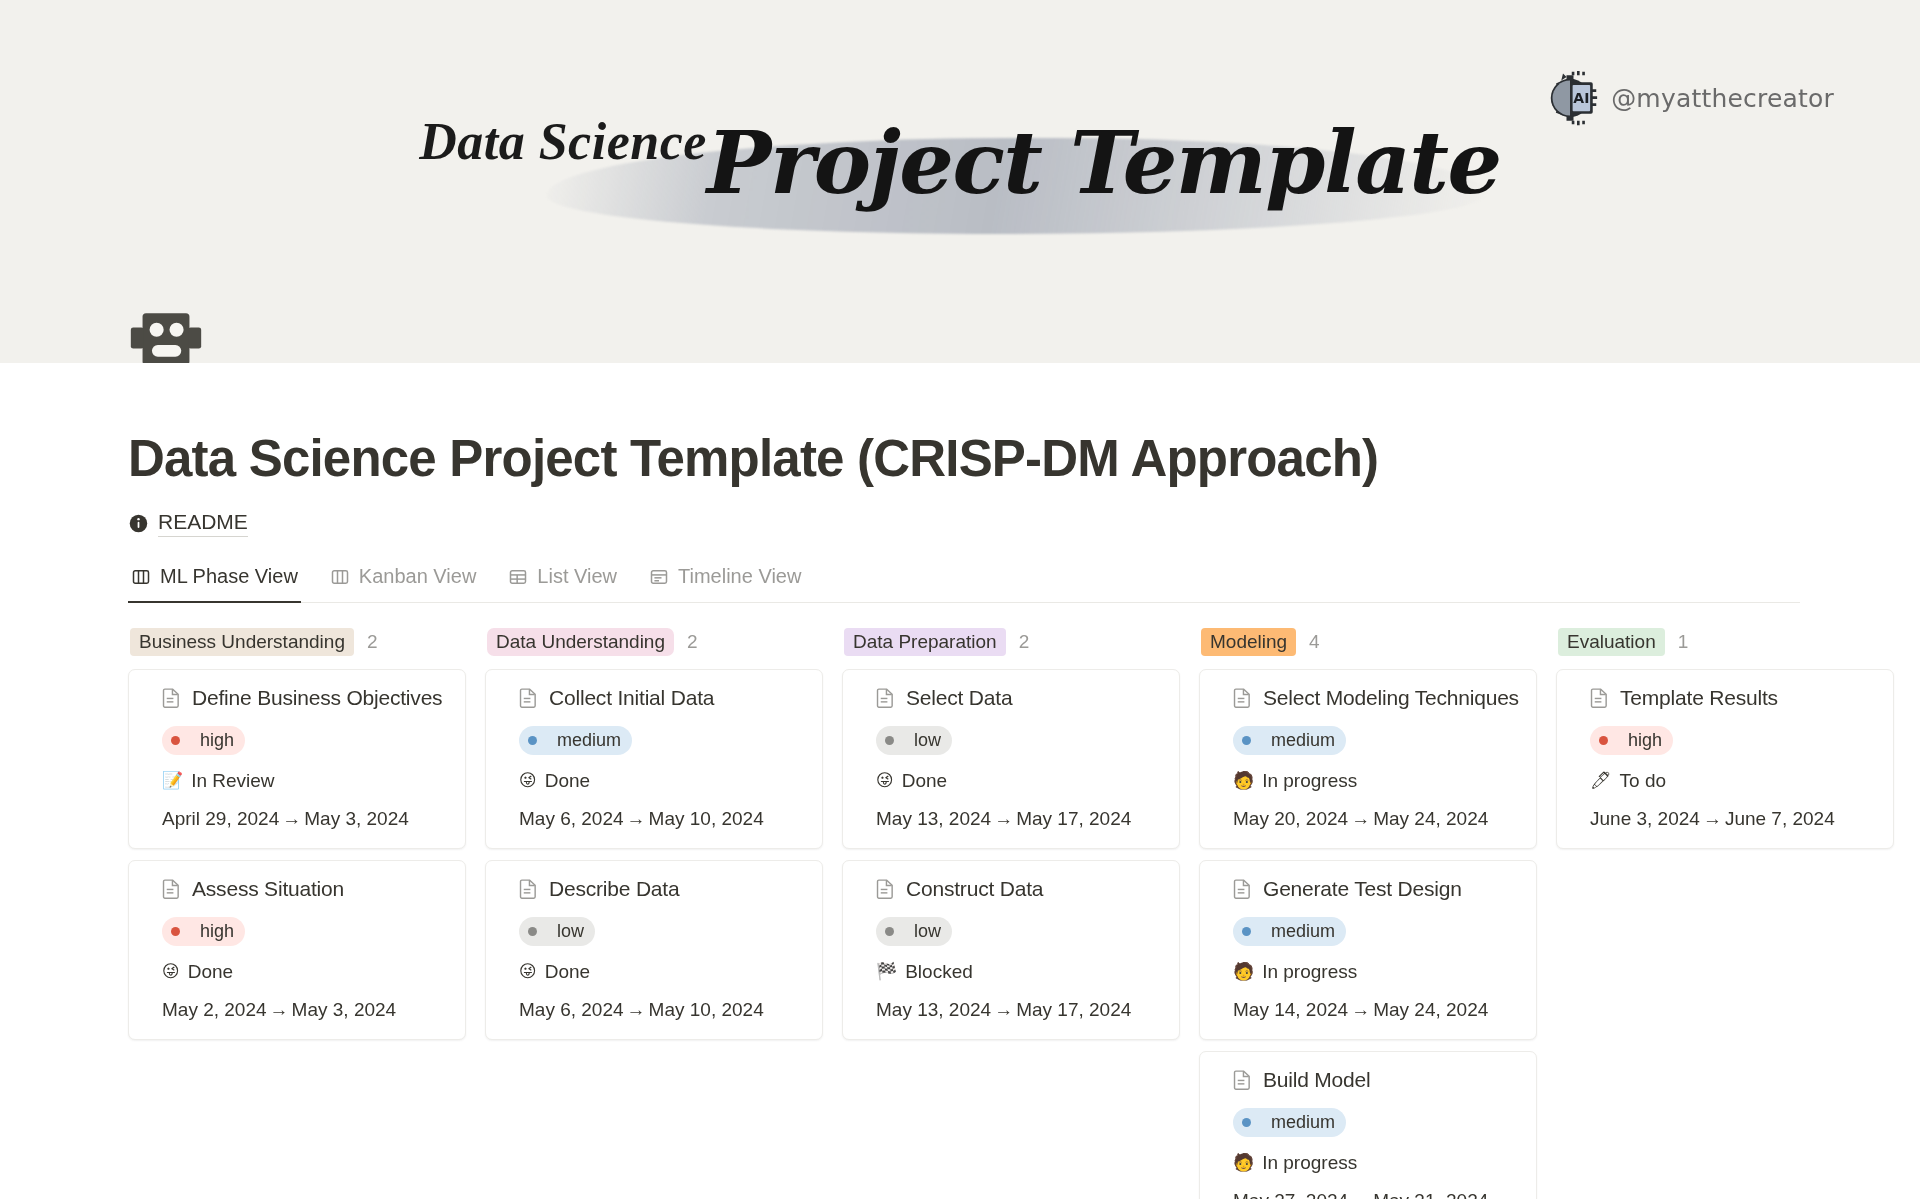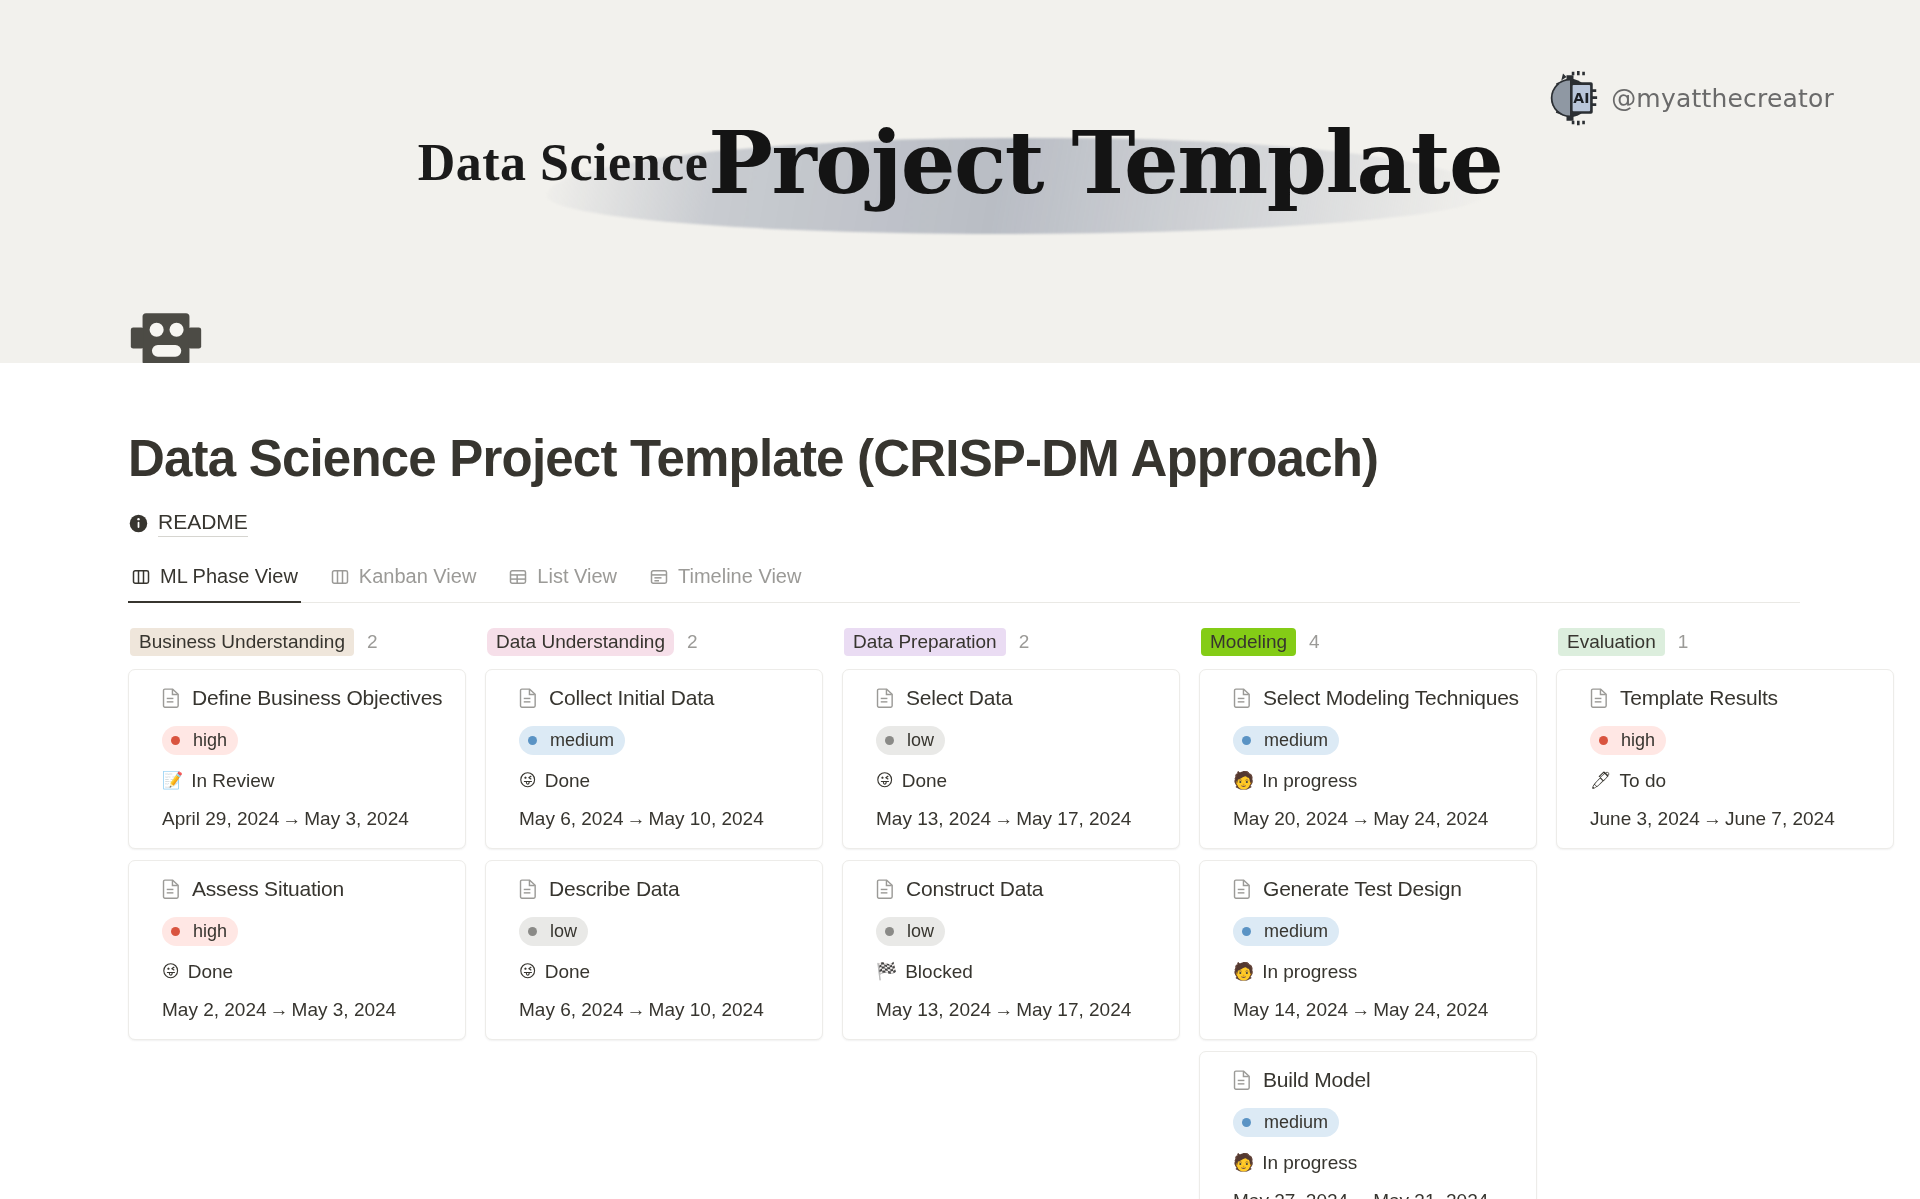--- a/index.html
+++ b/index.html
@@ -23,21 +23,21 @@
     display: flex; align-items: center; gap: 6px;
   }
   .chip-logo { width: 56px; height: 56px; display: block; }
   .credit-handle {
     font-size: 25px; color: #6a6a6a; letter-spacing: .2px;
     font-family: "DejaVu Sans", sans-serif;
   }
   .cover-title-wrap {
     position: absolute;
     left: 0; right: 0; top: 112px;
-    display: flex; align-items: center; justify-content: center; 
+    display: flex; align-items: flex-start; justify-content: center;  font-style: italic;
   }
   .brush {
     position: absolute;
     left: 50%; transform: translateX(-44%);
     top: 26px;
     width: 940px; height: 96px;
     background: linear-gradient(100deg, rgba(168,174,186,0) 0%, rgba(168,174,186,.55) 18%, rgba(150,157,172,.62) 48%, rgba(172,178,190,.38) 78%, rgba(180,186,198,0) 100%);
     border-radius: 50% 46% 52% 48% / 60% 58% 42% 40%;
     filter: blur(1.2px);
     z-index: 0;
@@ -139,21 +139,21 @@
     border-radius: 7px;
     box-shadow: 0 1px 2px rgba(15,15,15,.06);
     padding: 16px 17px 18px 33px;
     cursor: pointer;
   }
   .card-title-row { display: flex; align-items: center; gap: 11px; }
   .doc-icon { width: 19px; height: 21px; flex: 0 0 19px; display: block; }
   .card-title { font-size: 21px; color: #37352F; letter-spacing: -.2px; }
 
   .pill {
-    display: inline-flex; align-items: center; gap: 13px;
+    display: inline-flex; align-items: center; gap: 20px;
     margin-top: 16px;
     padding: 4px 11px 4px 9px;
     border-radius: 20px;
     font-size: 18px;
     color: #37352F;
   }
   .pill .dot { width: 9px; height: 9px; border-radius: 50%; display: block; }
 
   .status-row {
     margin-top: 15px;
@@ -396,21 +396,21 @@
               <span class="dot" style="background: rgb(138, 138, 135);"></span>
               <span>low</span>
             </span><div class="status-row">
               <span class="status-emoji">🏁</span>
               <span>Blocked</span>
             </div><div class="date-row"><span>May 13, 2024</span><span class="arrow">→</span><span>May 17, 2024</span></div></div>
         </div>
       </div>
       <div class="column">
         <div class="col-head">
-          <span class="col-chip" style="background: #84cc16;">Modeling</span>
+          <span class="col-chip" style="background: #fdba74;">Modeling</span>
           <span class="col-count">4</span>
         </div>
         <div class="cards">
           <div class="card"><div class="card-title-row">
               <span style="display: flex;">
                 <svg class="doc-icon" viewBox="0 0 20 22" fill="none" stroke="#9B9A97" stroke-width="1.5">
                   <path d="M3 2.2h8.2L17 7.6V19.8a1.4 1.4 0 0 1-1.4 1.4H3A1.4 1.4 0 0 1 1.6 19.8V3.6A1.4 1.4 0 0 1 3 2.2z"></path>
                   <path d="M11 2.4v5.4h5.6"></path>
                   <line x1="5" y1="12" x2="12" y2="12"></line>
                   <line x1="5" y1="15.6" x2="12" y2="15.6"></line>

